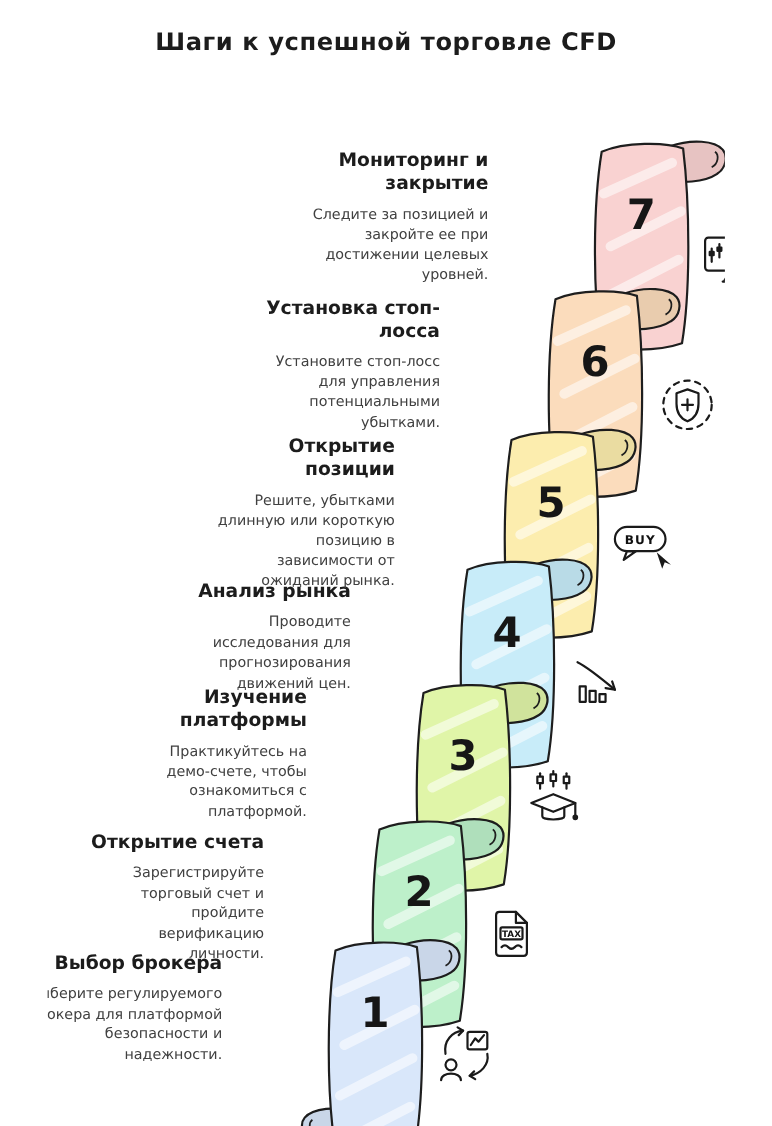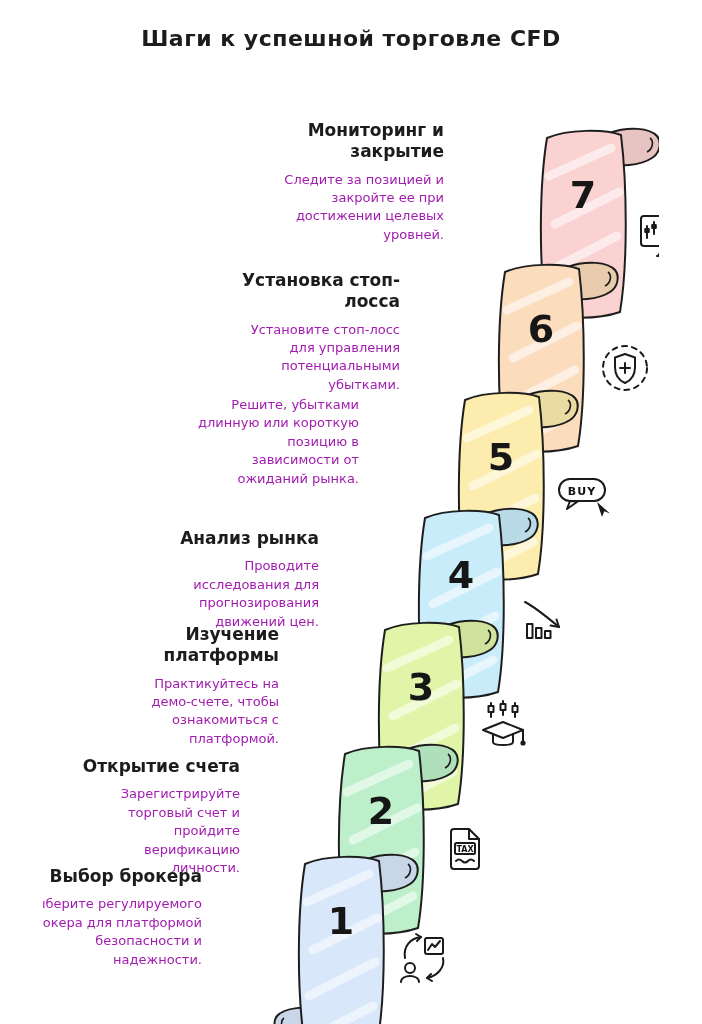--- a/index.html
+++ b/index.html
@@ -7,21 +7,21 @@
     position:relative;width:616px;height:1024px;margin:0 auto;
     background:#ffffff;overflow:hidden;
     font-family:"DejaVu Sans","Liberation Sans",sans-serif;color:#1c1c1c;
   }
   #main-title{
     position:absolute;left:0;top:26px;width:100%;
     text-align:center;font-size:22px;font-weight:700;letter-spacing:.5px;margin:0;
   }
   .step-text{position:absolute;text-align:right;z-index:30;}
   .step-title{margin:0 0 8px 0;font-size:17px;font-weight:700;line-height:1.25;}
-  .step-desc{margin:0;font-size:13px;line-height:1.42;color:#a21caf;}
+  .step-desc{margin:0;font-size:13px;line-height:1.42;color:#404040;}
   .ribbon{position:absolute;width:150px;height:200px;}
   .ribbon-num{
     font-family:"DejaVu Sans","Liberation Sans",sans-serif;
     font-size:38px;font-weight:700;fill:#161616;text-anchor:middle;
   }
   .step-icon{position:absolute;z-index:25;}
   .icon-stroke{stroke:#1a1a1a;stroke-width:2;fill:none;stroke-linecap:round;stroke-linejoin:round;}
   .icon-fill{fill:#1a1a1a;stroke:none;}
   .icon-label{font-family:"DejaVu Sans","Liberation Sans",sans-serif;font-weight:700;fill:#111;text-anchor:middle;}
 
@@ -38,21 +38,21 @@
   #s4 .ribbon{left:348px;top:504px;z-index:14;}
   #s4 .step-text{right:340px;top:528px;width:162px;}
   #s4 .step-icon{left:476px;top:594px;}
   #s5 .ribbon{left:388px;top:386px;z-index:13;}
   #s5 .step-text{right:300px;top:396px;width:162px;}
   #s5 .step-icon{left:514px;top:476px;}
   #s6 .ribbon{left:428px;top:258px;z-index:12;}
   #s6 .step-text{right:259px;top:270px;width:176px;}
   #s6 .step-icon{left:556px;top:342px;}
   #s7 .ribbon{left:470px;top:124px;z-index:11;}
-  #s7 .step-text{right:215px;top:120px;width:172px;}
+  #s7 .step-text{right:215px;top:136px;width:172px;}
   #s7 .step-icon{left:594px;top:208px;}
   .step{display:contents;}
 </style>
 </head>
 <body>
 
 <div id="page">
 
   
   <svg width="0" height="0" style="position:absolute" aria-hidden="true">
@@ -168,20 +168,21 @@
         <rect x="8" y="30" width="5.5" height="14" fill="#ffffff"></rect>
         <rect x="17" y="34" width="5.5" height="10" fill="#ffffff"></rect>
         <rect x="26" y="37" width="5.5" height="7" fill="#ffffff"></rect>
       </g>
     </svg>
   </section>
 
   
   <section class="step" id="s5">
     <div class="step-text">
+      <h2 class="step-title">Открытие позиции</h2>
       <p class="step-desc">Решите, убытками длинную или короткую позицию в зависимости от ожиданий рынка.</p>
     </div>
     <svg class="ribbon" viewBox="0 0 150 200">
       <use href="#ribbon-shape" fill="#fcedae"></use>
       <text class="ribbon-num" x="70" y="84">5</text>
     </svg>
     <svg class="step-icon" width="56" height="46" viewBox="0 0 56 46">
       <g class="icon-stroke">
         <rect x="2" y="3" width="46" height="22" rx="11" fill="#ffffff"></rect>
         <path d="M13 25 L10 33 L21 25.3 Z" fill="#ffffff"></path>

